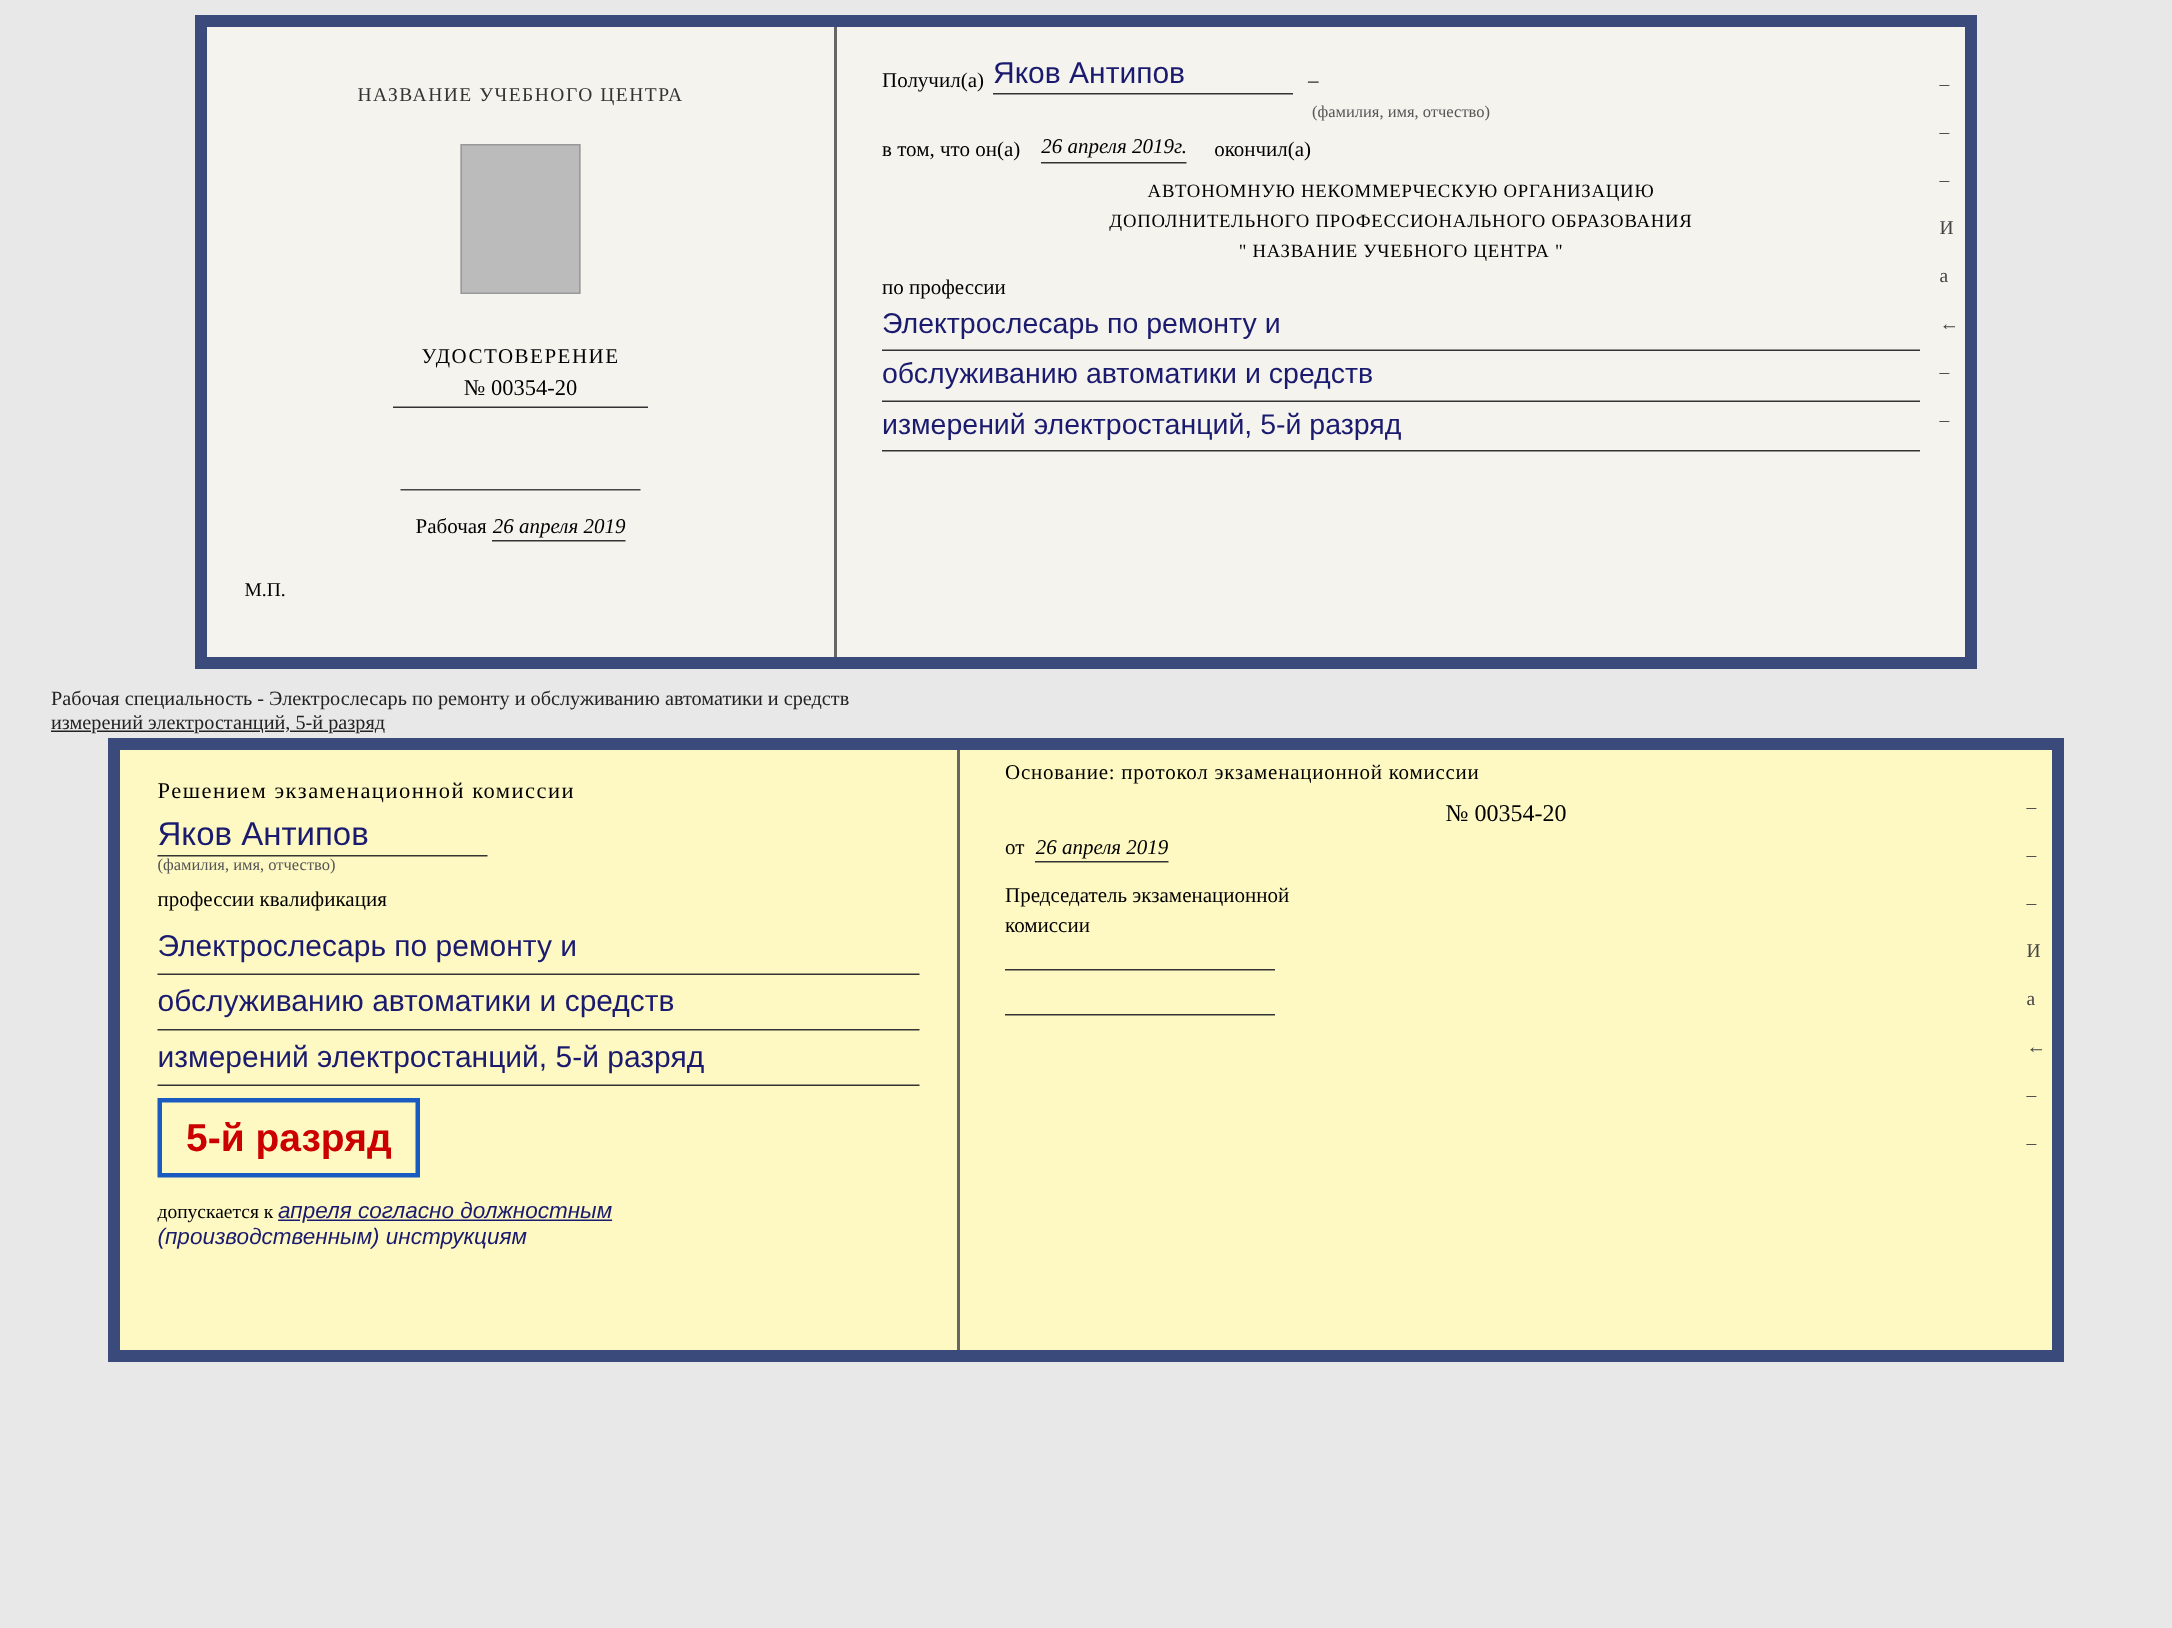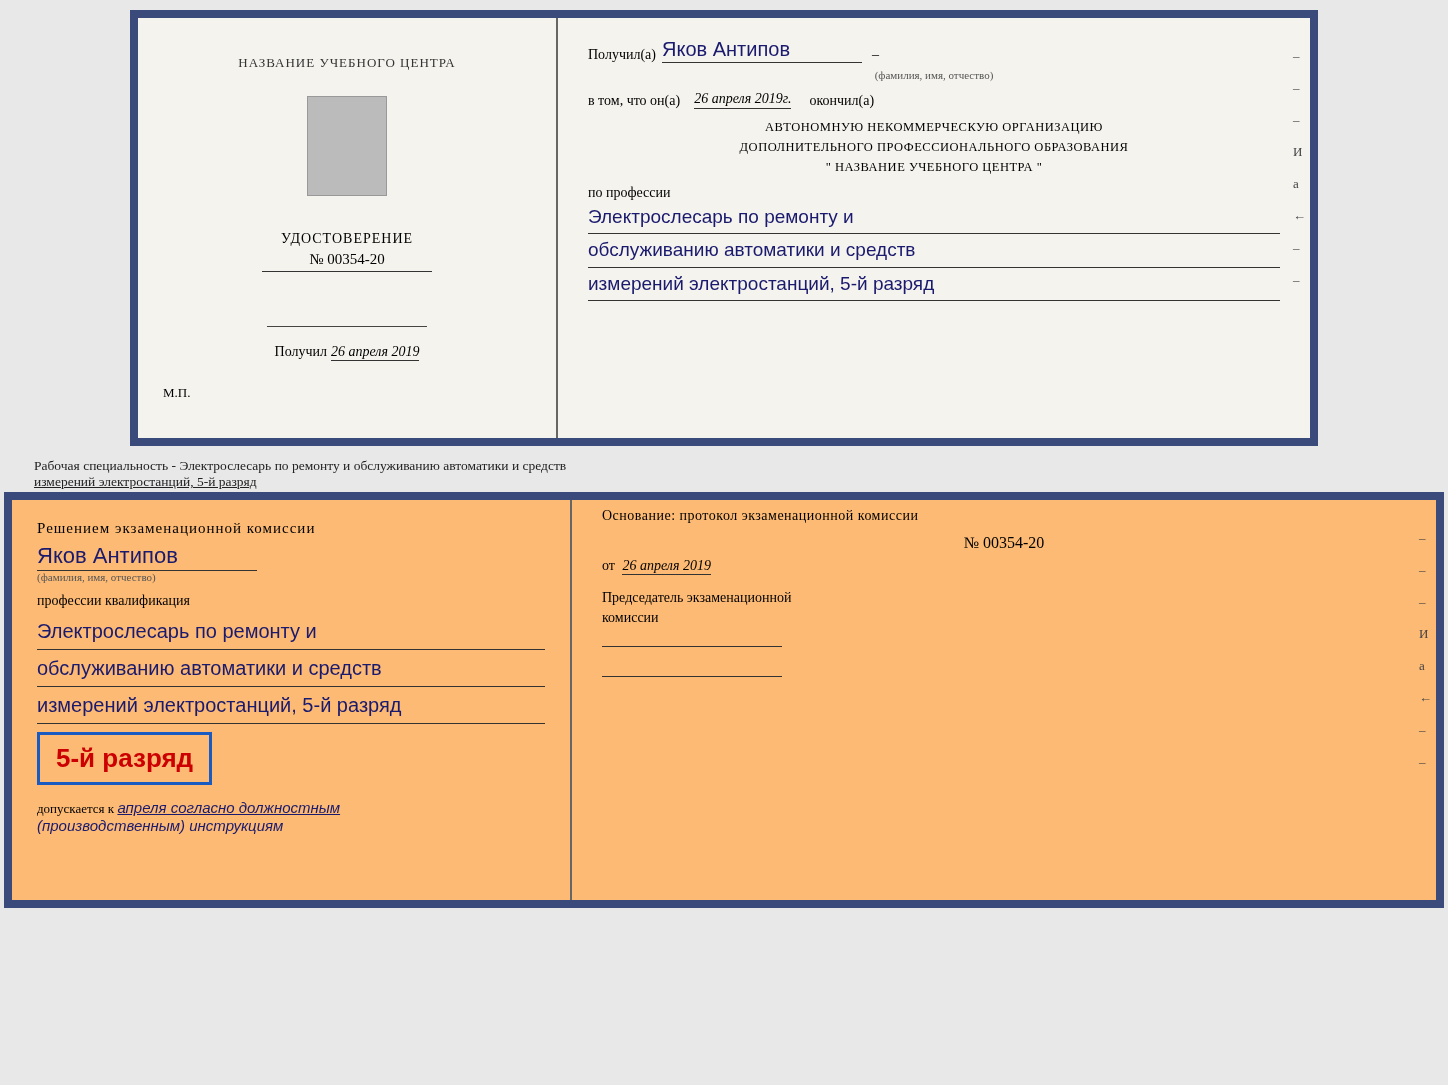--- a/index.html
+++ b/index.html
@@ -173,22 +173,22 @@
     
     .between-text {
       width: 1380px;
       padding: 4px 0 2px 0;
       font-size: 13.5px;
       color: #222;
     }
 
     
     .diploma-bottom {
-      width: 1440px;
-      background: #fdba74;
+      width: 1304px;
+      background: #fef9c3;
       border: 8px solid #3a4a7a;
       display: flex;
       position: relative;
     }
 
     .bottom-left {
       width: 560px;
       border-right: 2px solid #666;
       padding: 20px 25px;
       min-height: 400px;
@@ -300,21 +300,21 @@
 
   <div class="diploma-left">
     <div class="center-title">НАЗВАНИЕ УЧЕБНОГО ЦЕНТРА</div>
     <div class="photo-placeholder"></div>
     <div>
       <div class="udostoverenie-label">УДОСТОВЕРЕНИЕ</div>
       <div class="number-line" style="font-size:15px;text-align:center;border-bottom:1px solid #333;width:170px;margin-top:4px;">№ 00354-20</div>
     </div>
     <div style="height:30px;border-bottom:1px solid #444;width:160px;margin-top:10px;"></div>
     <div>
-      <span style="font-size:14px;">Получил</span>
+      <span style="font-size:14px;">Рабочая</span>
       <span style="font-size:14px; font-style:italic; border-bottom:1px solid #333;padding-bottom:1px;">26 апреля 2019</span>
     </div>
     <div class="mp-label" style="width:100%;">М.П.</div>
   </div>
 
   <div class="diploma-right">
 
     <div class="field-row">
       <span class="field-label">Получил(а)</span>
       <span class="handwritten">Яков Антипов</span>

